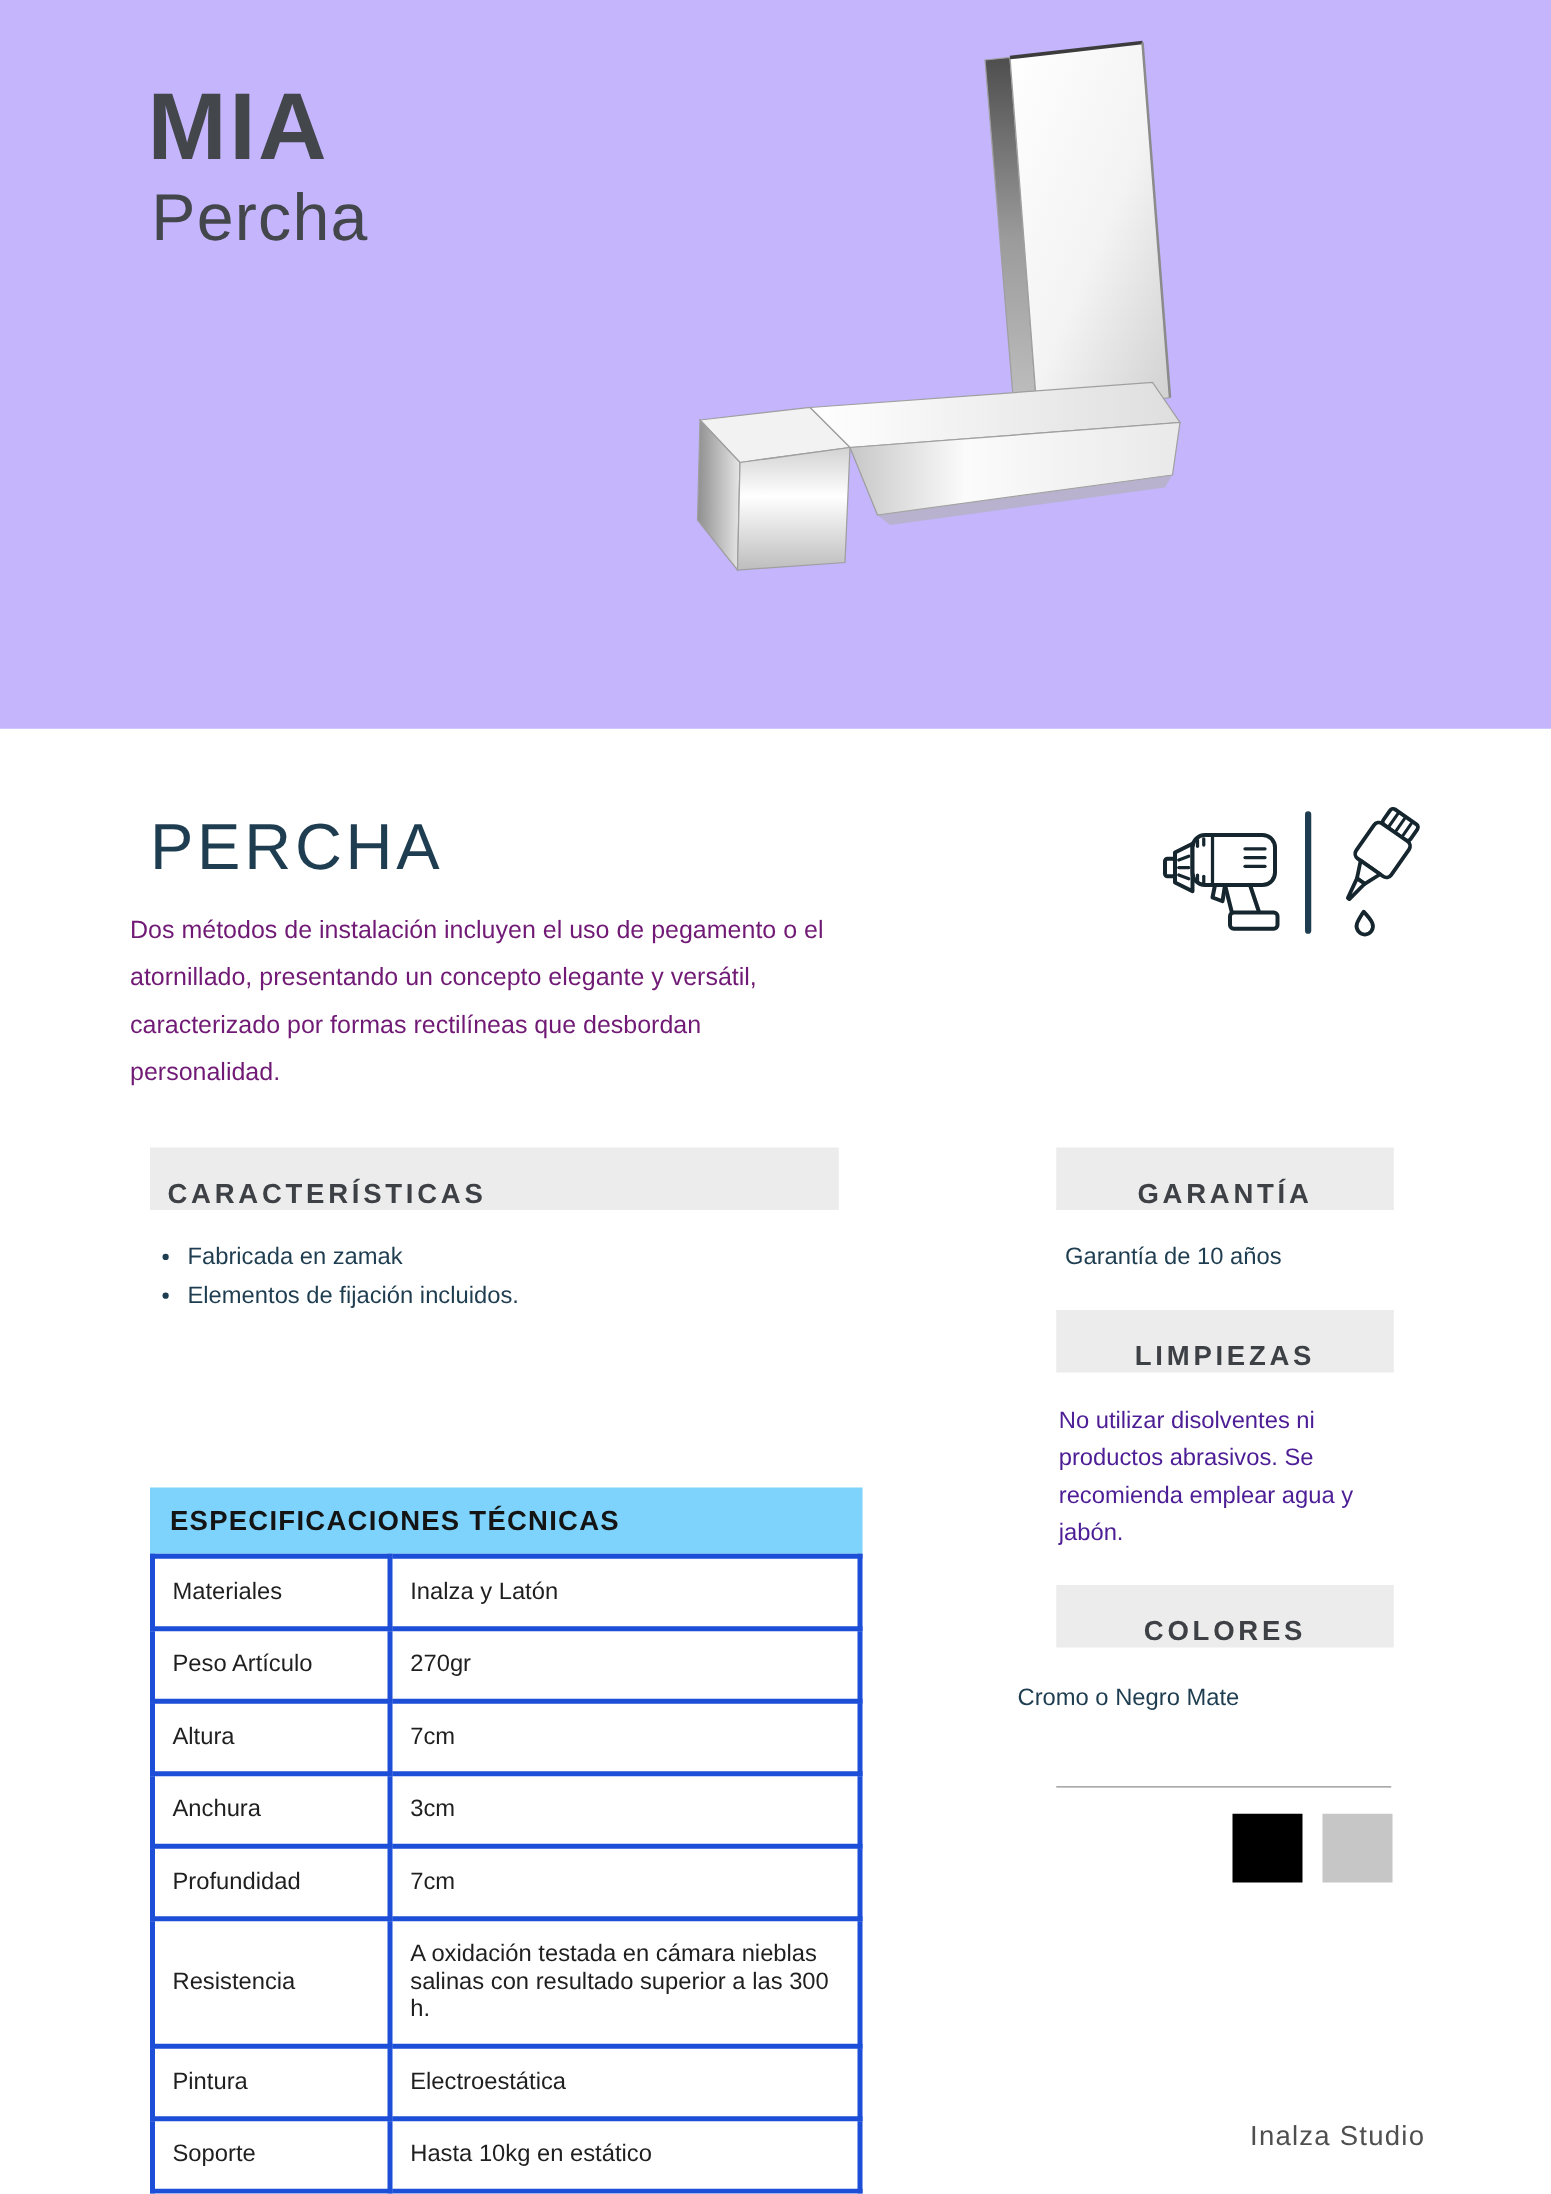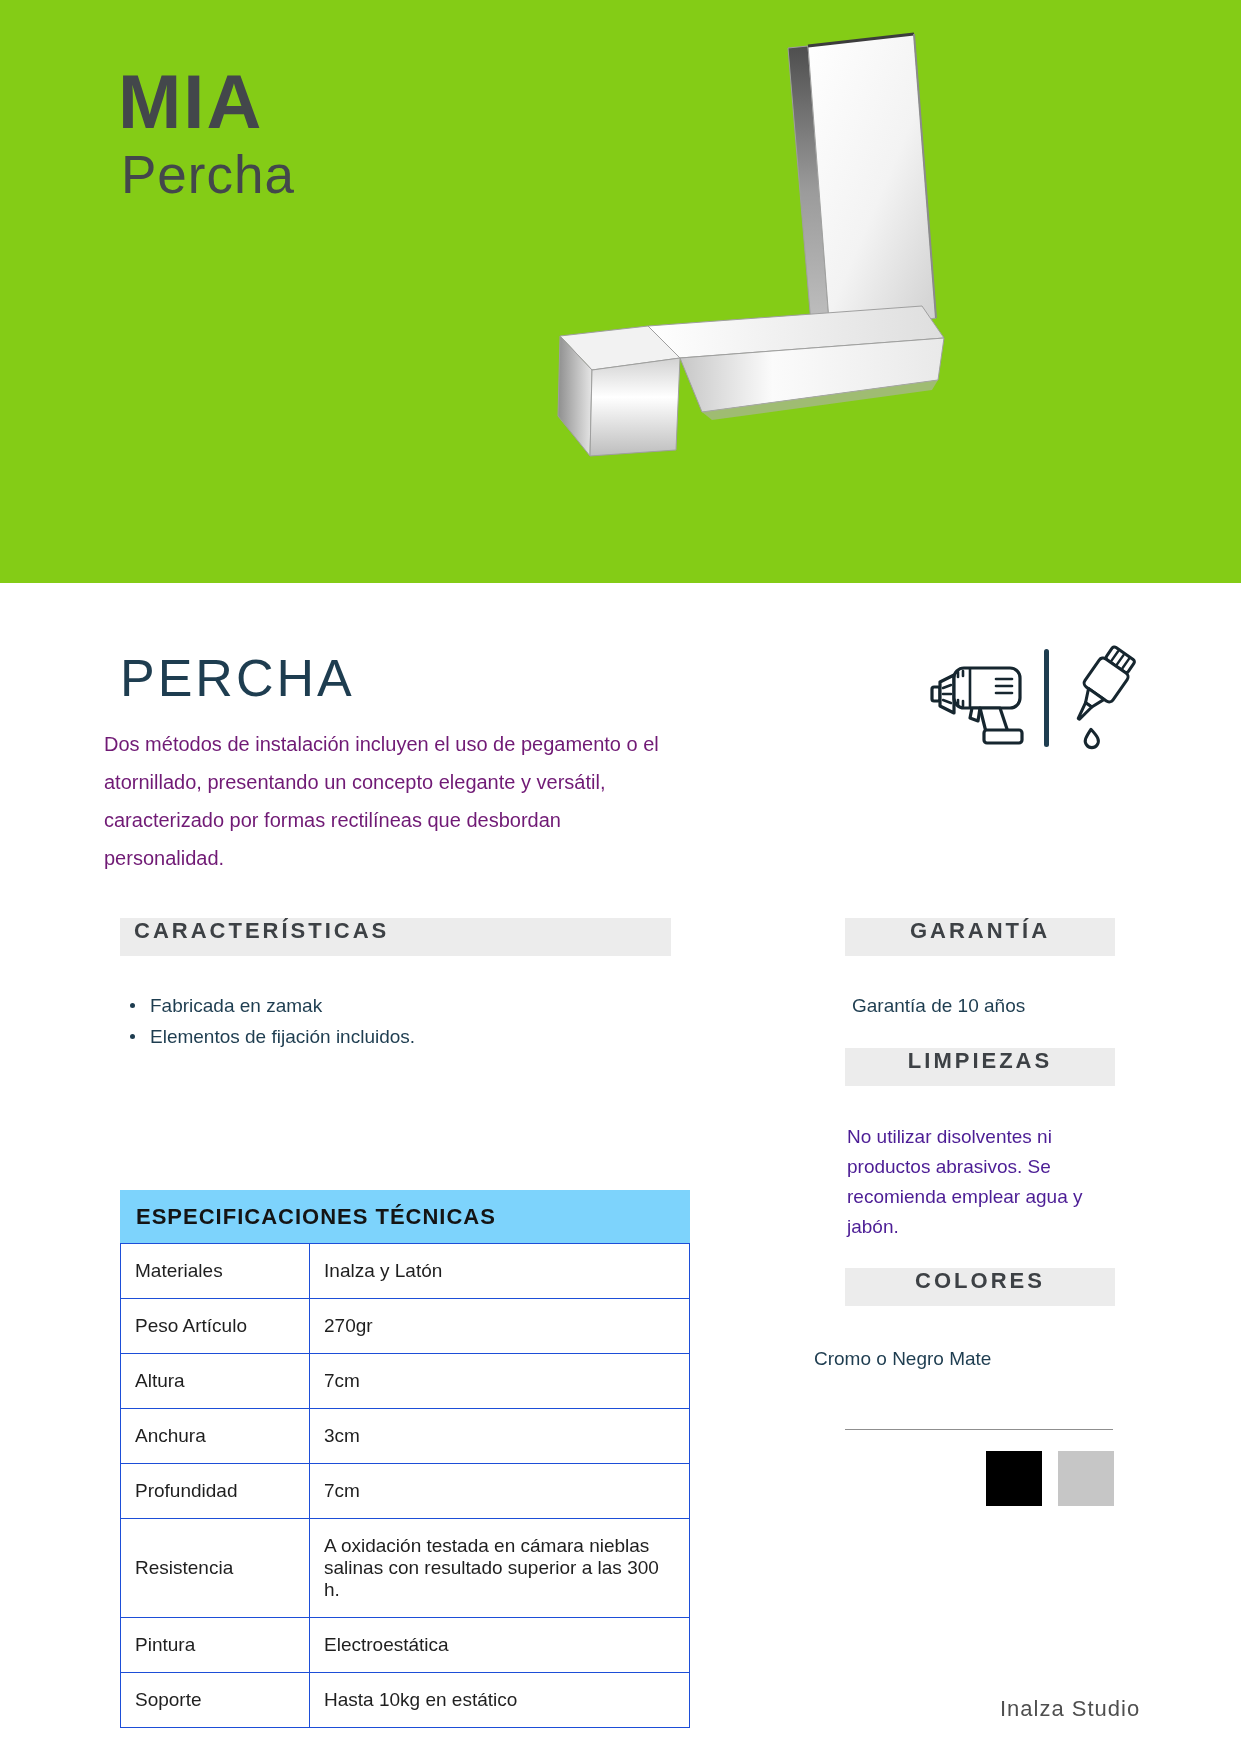--- a/index.html
+++ b/index.html
@@ -1,36 +1,36 @@
 <!DOCTYPE html>
 <html><head>
 <meta charset="utf-8">
 <style>
   html,body{margin:0;padding:0;background:#ffffff;}
   .page{position:relative;width:1241px;height:1755px;background:#ffffff;overflow:hidden;
         font-family:"Liberation Sans",sans-serif;}
 
   
-  .hero{position:absolute;left:0;top:0;width:1241px;height:583px;background:#84cc16;}
+  .hero{position:absolute;left:0;top:0;width:1241px;height:583px;background:#c4b5fd;}
   .brand{position:absolute;left:118px;top:58px;font-size:76px;font-weight:700;
          letter-spacing:2px;color:#43474b;}
   .brand-sub{position:absolute;left:121px;top:144px;font-size:53px;font-weight:300;
          letter-spacing:1px;color:#43474b;}
   .product-svg{position:absolute;left:530px;top:18px;}
 
   
   .intro-title{position:absolute;left:120px;top:648px;font-size:52px;font-weight:400;
          letter-spacing:3px;color:#1e3d50;}
   .intro-desc{position:absolute;left:104px;top:725px;width:572px;font-size:20px;
          line-height:38px;color:#701a75;}
   .install{position:absolute;left:930px;top:642px;display:flex;align-items:center;gap:18px;height:112px;}
   .install-divider{width:5px;height:98px;background:#1e3d50;border-radius:3px;}
 
   
-  .bar{position:absolute;height:38px;background:#ececec;display:flex;align-items:flex-start;
+  .bar{position:absolute;height:50px;background:#ececec;display:flex;align-items:flex-end;
        font-weight:700;font-size:22px;letter-spacing:3px;color:#3d4145;}
   .bar-left{padding-left:14px;}
   .bar-center{justify-content:center;}
   .car-bar{left:120px;top:918px;width:537px;}
   .gar-bar{left:845px;top:918px;width:270px;}
   .lim-bar{left:845px;top:1048px;width:270px;}
   .col-bar{left:845px;top:1268px;width:270px;}
   .spec-bar{left:120px;top:1190px;width:570px;height:53px;background:#7dd3fc;
        font-weight:700;font-size:22px;letter-spacing:1px;color:#141414;padding-left:16px;
        position:absolute;display:flex;align-items:center;box-sizing:border-box;}
@@ -45,21 +45,21 @@
   
   .gar-text{position:absolute;left:852px;top:995px;font-size:19px;color:#1e3d50;}
   .lim-text{position:absolute;left:847px;top:1122px;width:260px;font-size:19px;line-height:30px;color:#4c1d95;}
   .col-text{position:absolute;left:814px;top:1348px;font-size:19px;color:#1e3d50;}
   .rule{position:absolute;left:845px;top:1429px;width:268px;height:1px;background:#8f8f8f;}
   .swatches{position:absolute;left:986px;top:1451px;display:flex;gap:16px;}
   .swatch{width:56px;height:55px;}
 
   
   .spec-table{position:absolute;left:120px;top:1243px;width:570px;border-collapse:collapse;}
-  .spec-table td{border:1px solid #1d4ed8;font-size:19px;color:#1f1f1f;
+  .spec-table td{border:4px solid #1d4ed8;font-size:19px;color:#1f1f1f;
        padding:16px 14px;vertical-align:middle;}
   .spec-table td.lbl{width:172px;}
   .spec-table td.val{width:398px;}
 
   
   .studio{position:absolute;left:1000px;top:1696px;font-size:22px;letter-spacing:1px;color:#4f4f4f;}
 
   
   .ink{stroke:#16262f;stroke-width:3.2;fill:#ffffff;stroke-linejoin:round;stroke-linecap:round;}
   .ink-line{stroke:#16262f;stroke-width:2.6;fill:none;stroke-linecap:round;}

